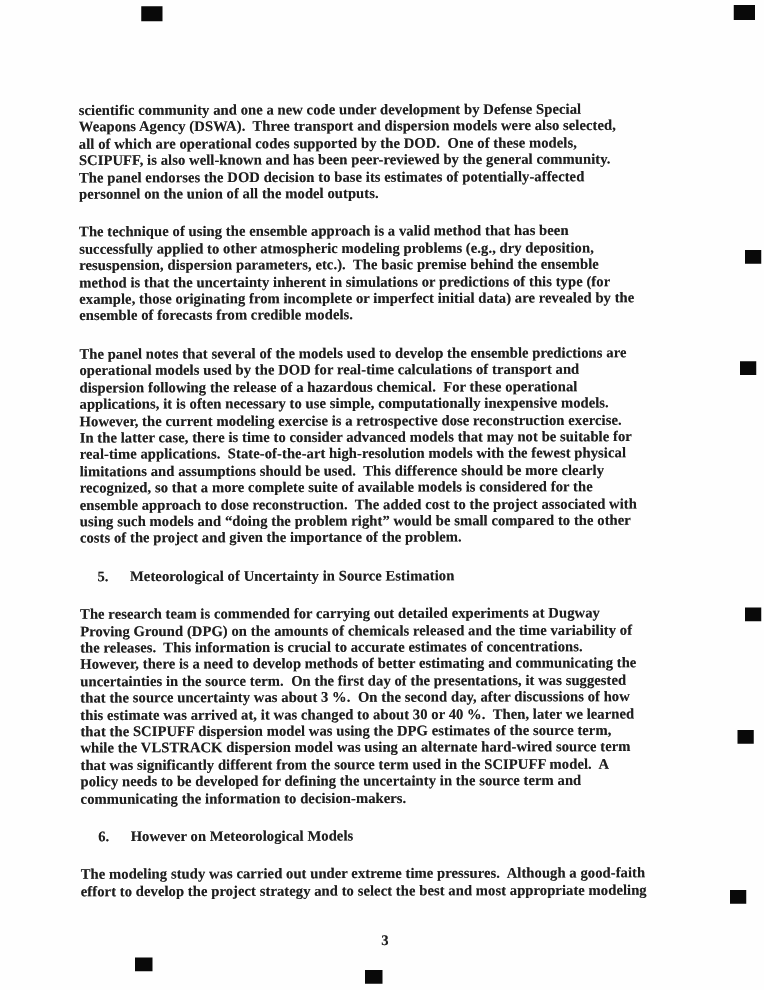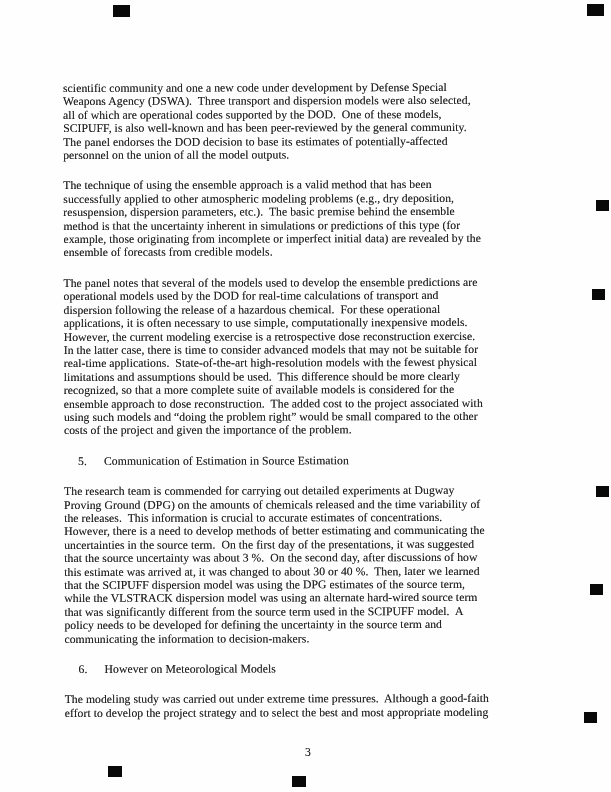--- a/index.html
+++ b/index.html
@@ -8,20 +8,21 @@
     background: #ffffff;
   }
   .page {
     position: relative;
     width: 611px;
     height: 792px;
     background: #fefefe;
     overflow: hidden;
     font-family: "Liberation Serif", "DejaVu Serif", serif;
     color: #1f1f1f;
+    font-weight: bold;
   }
   .content {
     position: absolute;
     top: 82px;
     left: 63px;
     width: 500px;
     transform: rotate(-0.15deg);
     transform-origin: 0 0;
   }
   .para, .heading {
@@ -83,21 +84,21 @@
         <div class="line">applications, it is often necessary to use simple, computationally inexpensive models.</div>
         <div class="line">However, the current modeling exercise is a retrospective dose reconstruction exercise.</div>
         <div class="line">In the latter case, there is time to consider advanced models that may not be suitable for</div>
         <div class="line">real-time applications.  State-of-the-art high-resolution models with the fewest physical</div>
         <div class="line">limitations and assumptions should be used.  This difference should be more clearly</div>
         <div class="line">recognized, so that a more complete suite of available models is considered for the</div>
         <div class="line">ensemble approach to dose reconstruction.  The added cost to the project associated with</div>
         <div class="line">using such models and “doing the problem right” would be small compared to the other</div>
         <div class="line">costs of the project and given the importance of the problem.</div>
       </div>
-      <div class="heading"><span class="hnum">5.</span><span>Communication of Estimation in Source Estimation</span></div>
+      <div class="heading"><span class="hnum">5.</span><span>Meteorological of Uncertainty in Source Estimation</span></div>
       <div class="para">
         <div class="line">The research team is commended for carrying out detailed experiments at Dugway</div>
         <div class="line">Proving Ground (DPG) on the amounts of chemicals released and the time variability of</div>
         <div class="line">the releases.  This information is crucial to accurate estimates of concentrations.</div>
         <div class="line">However, there is a need to develop methods of better estimating and communicating the</div>
         <div class="line">uncertainties in the source term.  On the first day of the presentations, it was suggested</div>
         <div class="line">that the source uncertainty was about 3 %.  On the second day, after discussions of how</div>
         <div class="line">this estimate was arrived at, it was changed to about 30 or 40 %.  Then, later we learned</div>
         <div class="line">that the SCIPUFF dispersion model was using the DPG estimates of the source term,</div>
         <div class="line">while the VLSTRACK dispersion model was using an alternate hard-wired source term</div>

